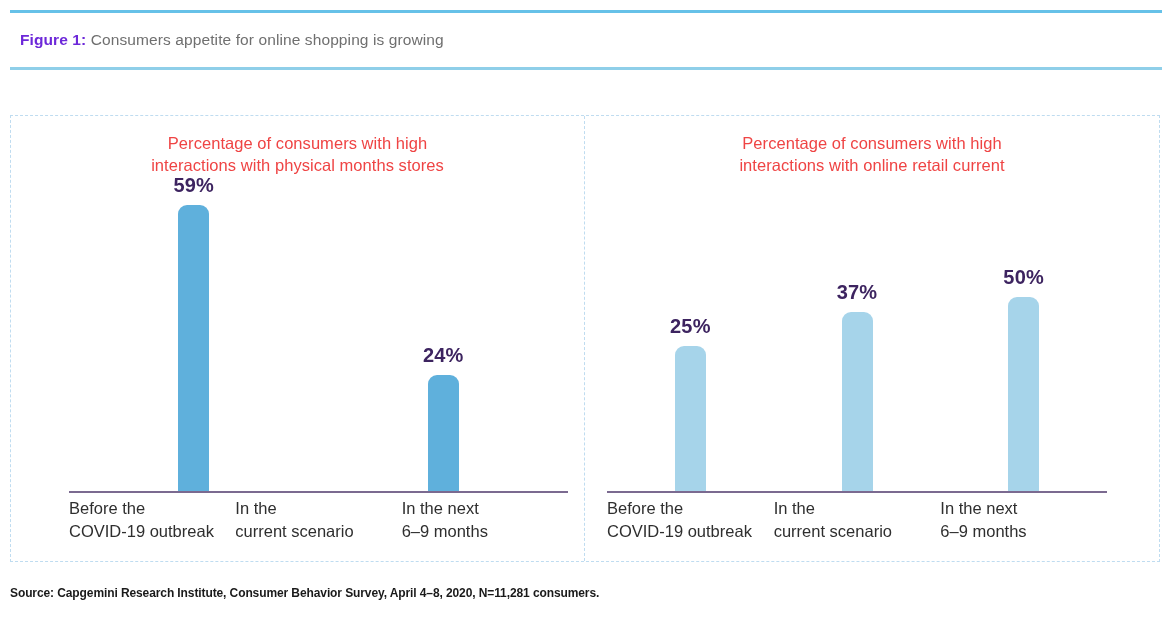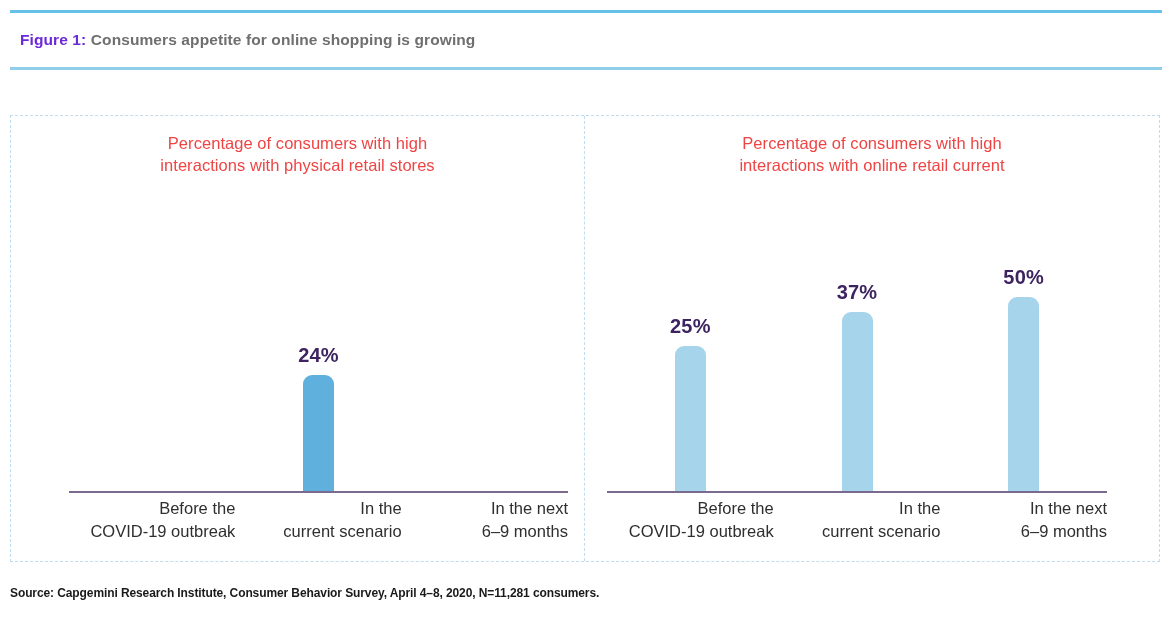--- a/index.html
+++ b/index.html
@@ -34,21 +34,21 @@
     letter-spacing: 0.1px;
     padding-left: 10px;
     white-space: nowrap;
   }
   .fig-caption .fig-label {
     font-weight: bold;
     color: #6d28d9;
   }
   .fig-caption .fig-text {
     color: #6f6f6f;
-    font-weight: bold;
+    font-weight: normal;
   }
 
   
   .chart-frame {
     position: absolute;
     left: 10px;
     top: 115px;
     width: 1150px;
     height: 447px;
     box-sizing: border-box;
@@ -141,21 +141,21 @@
     bottom: 8px;
     height: 56px;
     display: flex;
   }
   .panel.right .xlabels {
     left: 22px;
     right: 52px;
   }
   .xlabel {
     flex: 1 1 0;
-    text-align: right;
+    text-align: left;
     font-size: 16.5px;
     line-height: 1.42;
     color: #2f2f2f;
   }
 
   
   .source {
     position: absolute;
     left: 10px;
     top: 586px;
@@ -173,26 +173,30 @@
   <div class="fig-caption">
     <span class="fig-label">Figure 1:</span><span class="fig-text"> Consumers appetite for online shopping is growing</span>
   </div>
 </div>
 
 <div class="chart-frame">
 
   <div class="panel left">
     <div class="panel-title">
       <div>Percentage of consumers with high</div>
-      <div>interactions with physical retail stores</div>
+      <div>interactions with physical months stores</div>
     </div>
 
     <div class="plot">
       <div class="bars">
 
+        <div class="bar-slot">
+          <div class="bar-value" style="bottom: calc(59 / 65 * 100% + 8px);">59%</div>
+          <div class="bar" style="height: calc(59 / 65 * 100%);"></div>
+        </div>
 
         <div class="bar-slot">
           <div class="bar-value" style="bottom: calc(24 / 65 * 100% + 8px);">24%</div>
           <div class="bar" style="height: calc(24 / 65 * 100%);"></div>
         </div>
 
 
       </div>
       <div class="baseline"></div>
     </div>

